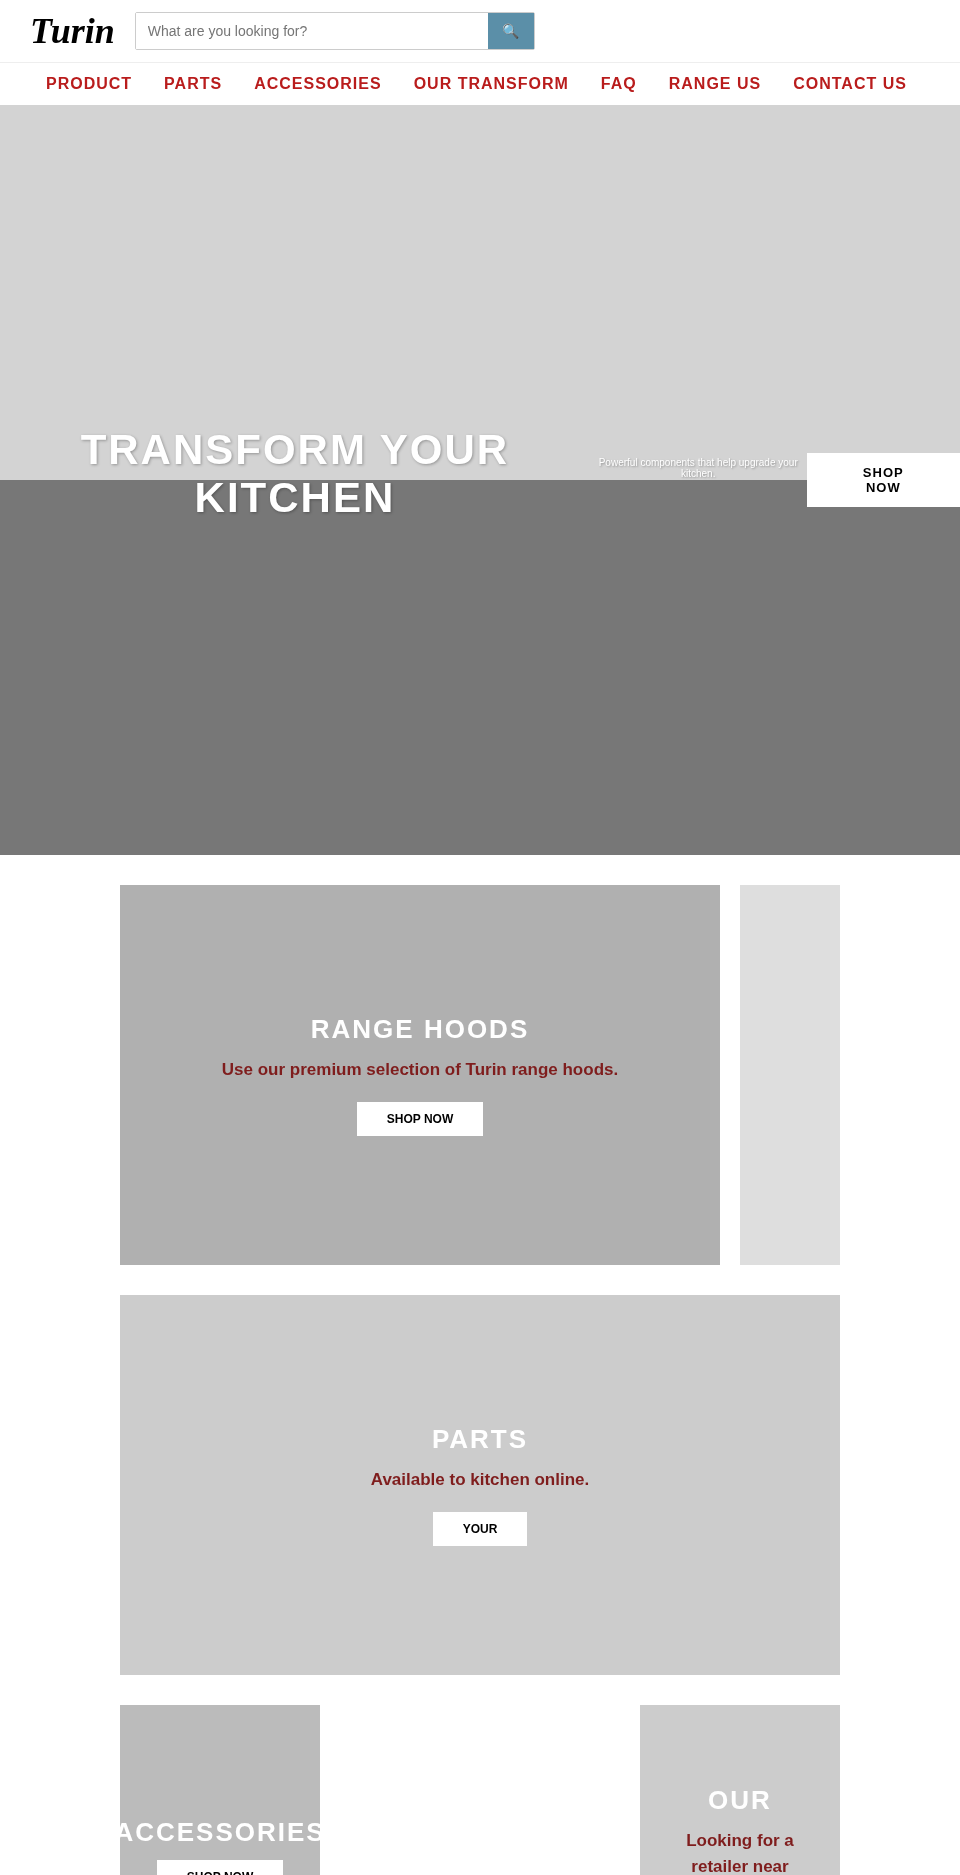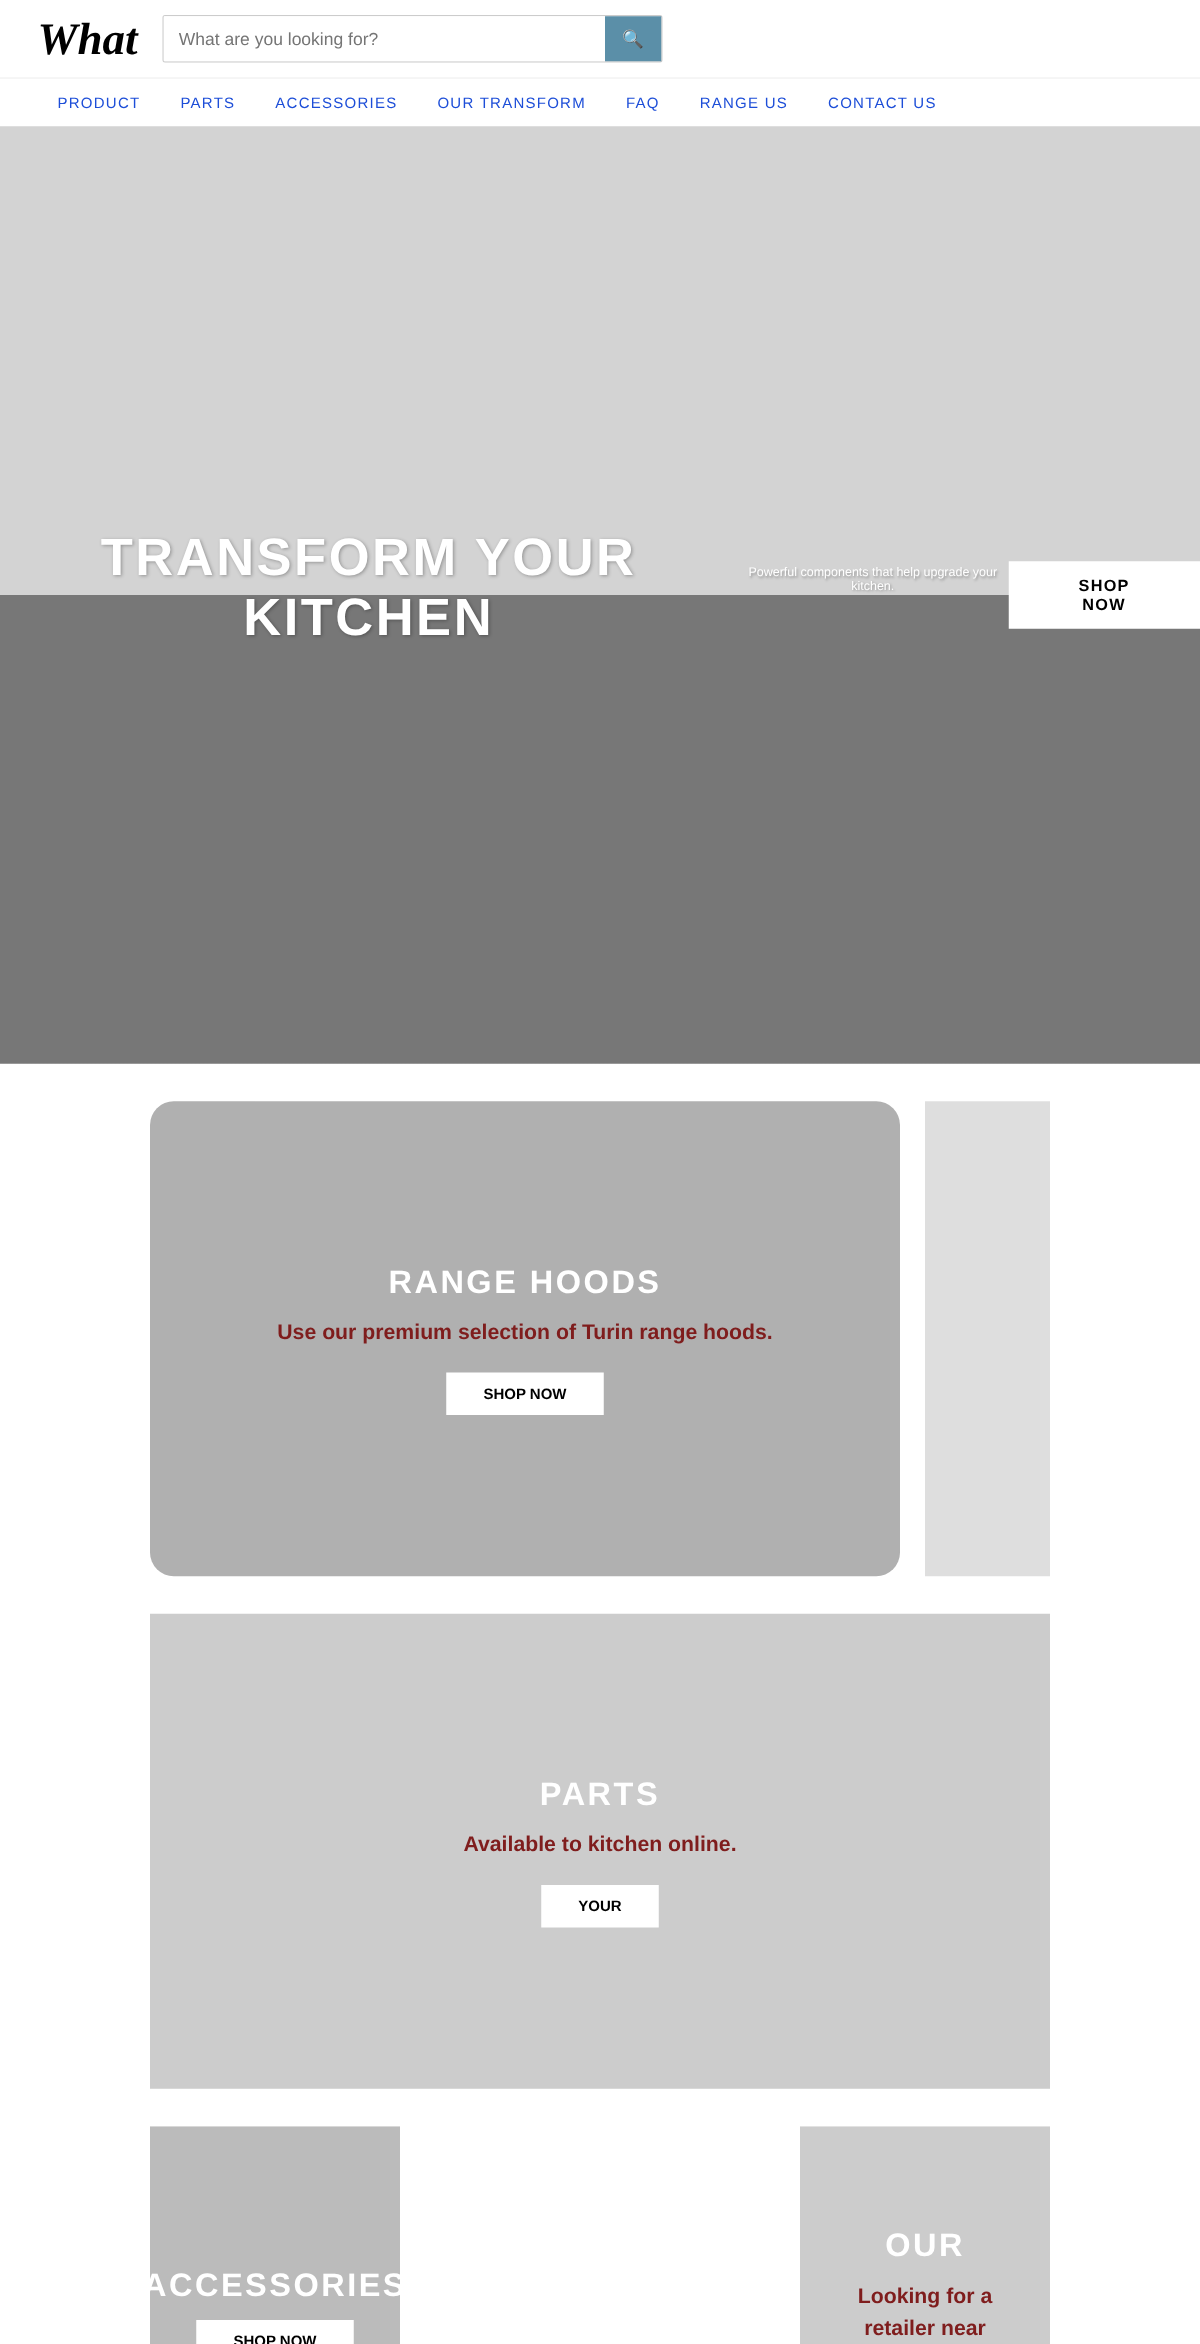--- a/index.html
+++ b/index.html
@@ -70,24 +70,24 @@
 
     
     .nav {
       display: flex;
       padding: 0 30px;
       background: #fff;
     }
 
     .nav-item {
       padding: 12px 16px;
-      font-size: 12px;
-      font-weight: normal;
+      font-size: 16px;
+      font-weight: bold;
       letter-spacing: 1px;
-      color: #1d4ed8;
+      color: #b91c1c;
       cursor: pointer;
       text-decoration: none;
       white-space: nowrap;
     }
 
     
     .hero {
       width: 100%;
       height: 750px;
       background: linear-gradient(to bottom, #d3d3d3 50%, #777 50%);
@@ -141,21 +141,20 @@
       align-items: center;
       justify-content: center;
       text-align: center;
       padding: 60px 40px;
       min-height: 380px;
       flex: 1;
     }
 
     .card-dark {
       background: #b0b0b0;
-      border-radius: 19px;
     }
 
     .card-light {
       background: #d0d0d0;
     }
 
     .card-title {
       font-size: 26px;
       font-weight: bold;
       color: #fff;
@@ -228,21 +227,21 @@
 
     .spacer-card {
       flex: 1;
       background: transparent;
     }
   </style>
 </head>
 <body>
 
 <header class="header">
-  <a class="logo" href="#">What</a>
+  <a class="logo" href="#">Turin</a>
   <div class="search-container">
     <input class="search-input" type="text" placeholder="What are you looking for?" style="">
     <button class="search-button">
       <span class="search-icon-svg">🔍</span>
     </button>
   </div>
 </header>
 
 <nav class="nav">
   <a class="nav-item" href="#">PRODUCT</a>

